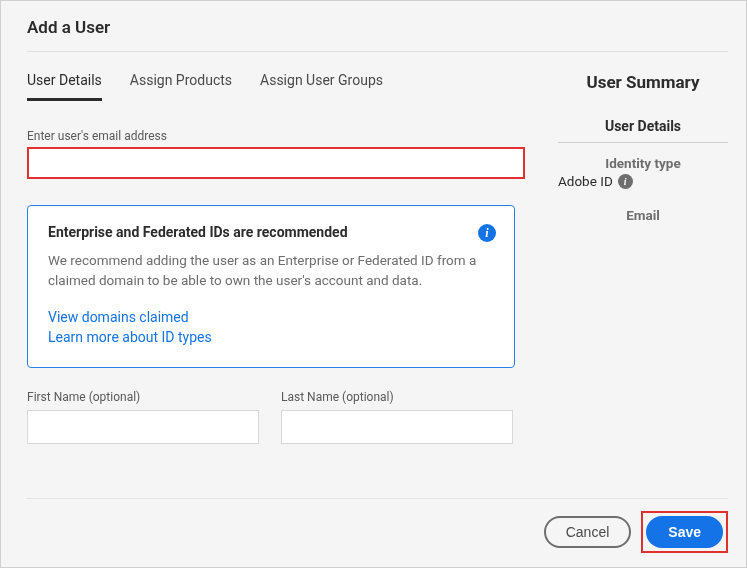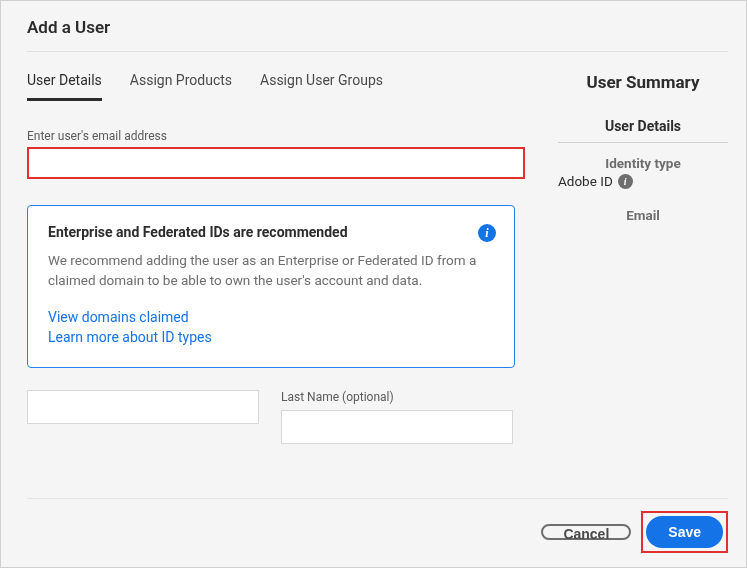--- a/index.html
+++ b/index.html
@@ -192,28 +192,28 @@
     }
     .footer {
       border-top: 1px solid #e4e4e4;
       padding: 12px 0 14px 0;
       display: flex;
       justify-content: flex-end;
       gap: 10px;
       align-items: center;
     }
     .btn-cancel {
-      height: 16px;
+      height: 32px;
       padding: 0 20px;
       border-radius: 16px;
       border: 2px solid #6e6e6e;
       background: transparent;
       color: #4a4a4a;
       font-size: 14px;
-      font-weight: 700;
+      font-weight: 400;
       cursor: pointer;
       text-align: center;
     }
     .save-wrap {
       border: 2.5px solid #e03030;
       padding: 3px;
       display: inline-flex;
     }
     .btn-save {
       height: 32px;
@@ -248,20 +248,21 @@
       <div class="info-box">
         <span class="info-icon">i</span>
         <div class="info-title">Enterprise and Federated IDs are recommended</div>
         <div class="info-text">We recommend adding the user as an Enterprise or Federated ID from a claimed domain to be able to own the user's account and data.</div>
         <a class="info-link">View domains claimed</a>
         <a class="info-link">Learn more about ID types</a>
       </div>
 
       <div class="name-row">
         <div class="name-field">
+          <div class="name-label">First Name (optional)</div>
           <input class="name-input" type="text" style="">
         </div>
         <div class="name-field">
           <div class="name-label">Last Name (optional)</div>
           <input class="name-input" type="text" style="">
         </div>
       </div>
     </div>
 
     <div class="right">

